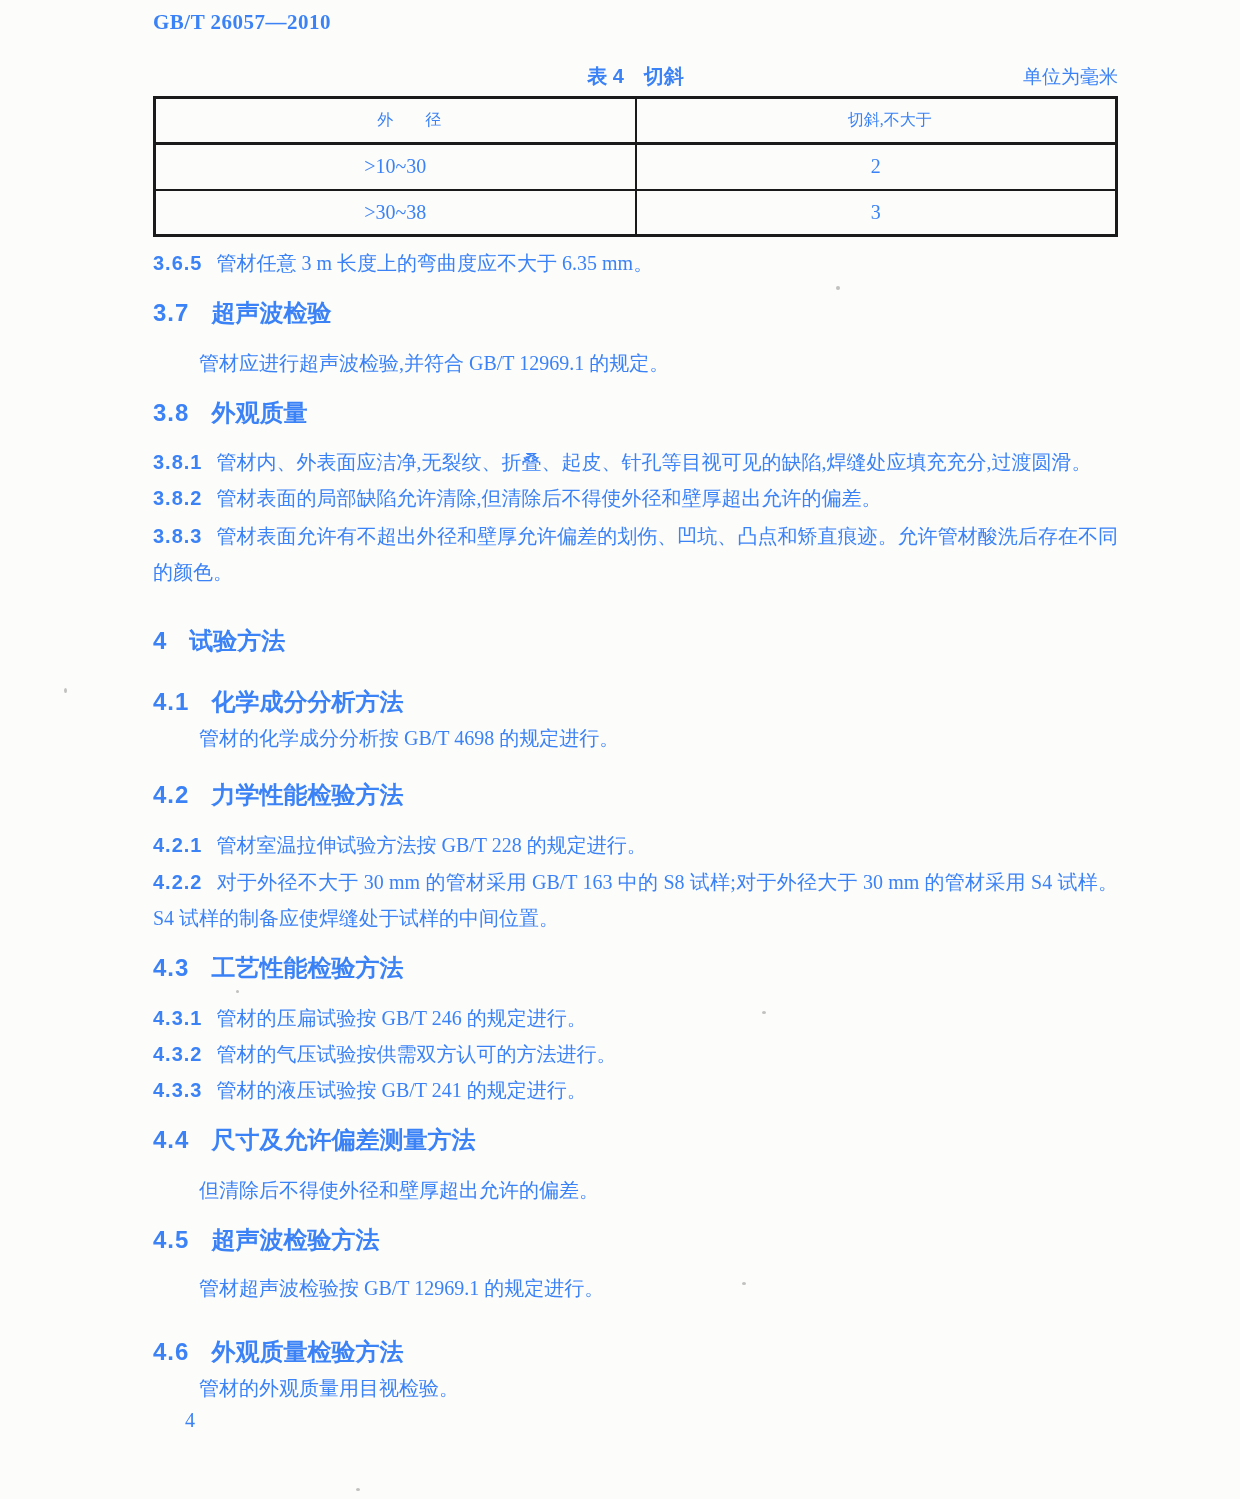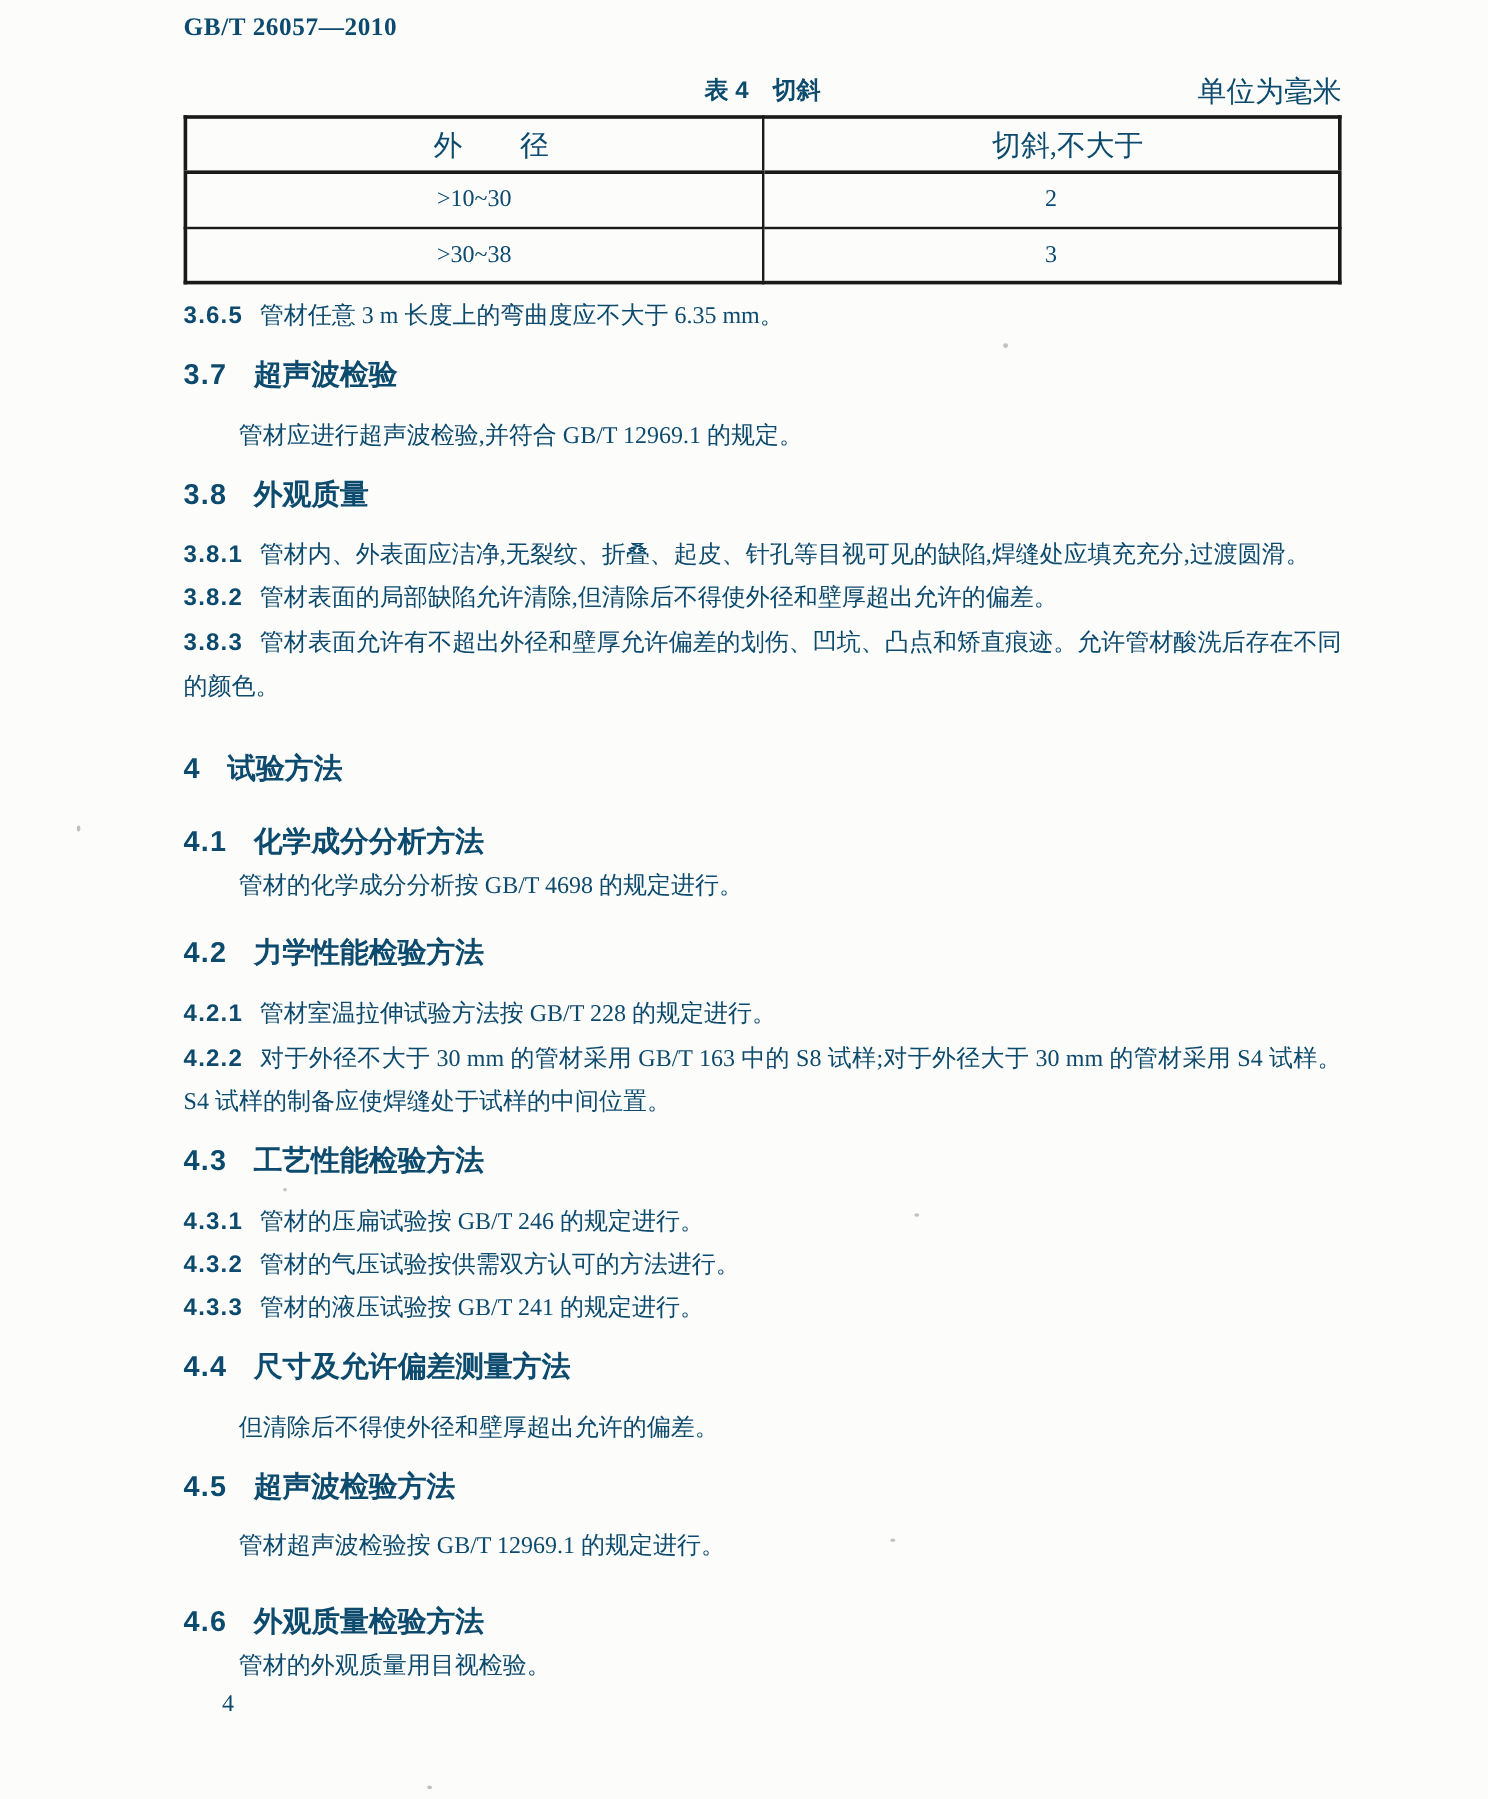--- a/index.html
+++ b/index.html
@@ -2,40 +2,40 @@
 <html><head>
 <meta charset="utf-8">
 <style>
   * { margin:0; padding:0; box-sizing:border-box; }
   html, body { background:#fbfbf9; }
   .page {
     position:relative;
     width:1240px; height:1499px;
     padding:8px 122px 0 153px;
     background:#fcfcfa;
-    color:#0c4a6e;
+    color:#3b82f6;
     font-family:"Liberation Serif","DejaVu Serif",serif;
     overflow:hidden;
   }
   .doc-code {
     font-weight:700; font-size:21px; line-height:28px; letter-spacing:.5px;
   }
   .caption-row { position:relative; margin-top:26px; height:28px; }
   .caption {
     text-align:center; font-size:20px; font-weight:700; line-height:28px;
     font-family:"Liberation Sans","DejaVu Sans",sans-serif;
   }
-  .unit-note { position:absolute; right:0; top:4px; font-size:24px; line-height:22px; }
+  .unit-note { position:absolute; right:0; top:4px; font-size:19px; line-height:22px; }
   table.t4 {
     width:100%; margin-top:6px;
     border-collapse:collapse; table-layout:fixed;
     border:3px solid #1a1a1a;
   }
   .t4 th, .t4 td { border:2px solid #1a1a1a; text-align:center; font-weight:400; }
-  .t4 thead th { height:46px; font-size:24px; border-bottom-width:3px;padding-left:28px; }
+  .t4 thead th { height:46px; font-size:16px; border-bottom-width:3px;padding-left:28px; }
   .t4 td { height:46px; font-size:20px; }
   .clause, .para { font-size:20px; line-height:36px; text-align:justify; }
   .clause .num {
     font-weight:700; letter-spacing:1px; margin-right:14px;
     font-family:"Liberation Sans","DejaVu Sans",sans-serif;
   }
   .heading {
     font-size:24px; line-height:36px; font-weight:700;
     font-family:"Liberation Sans","DejaVu Sans",sans-serif;
   }

